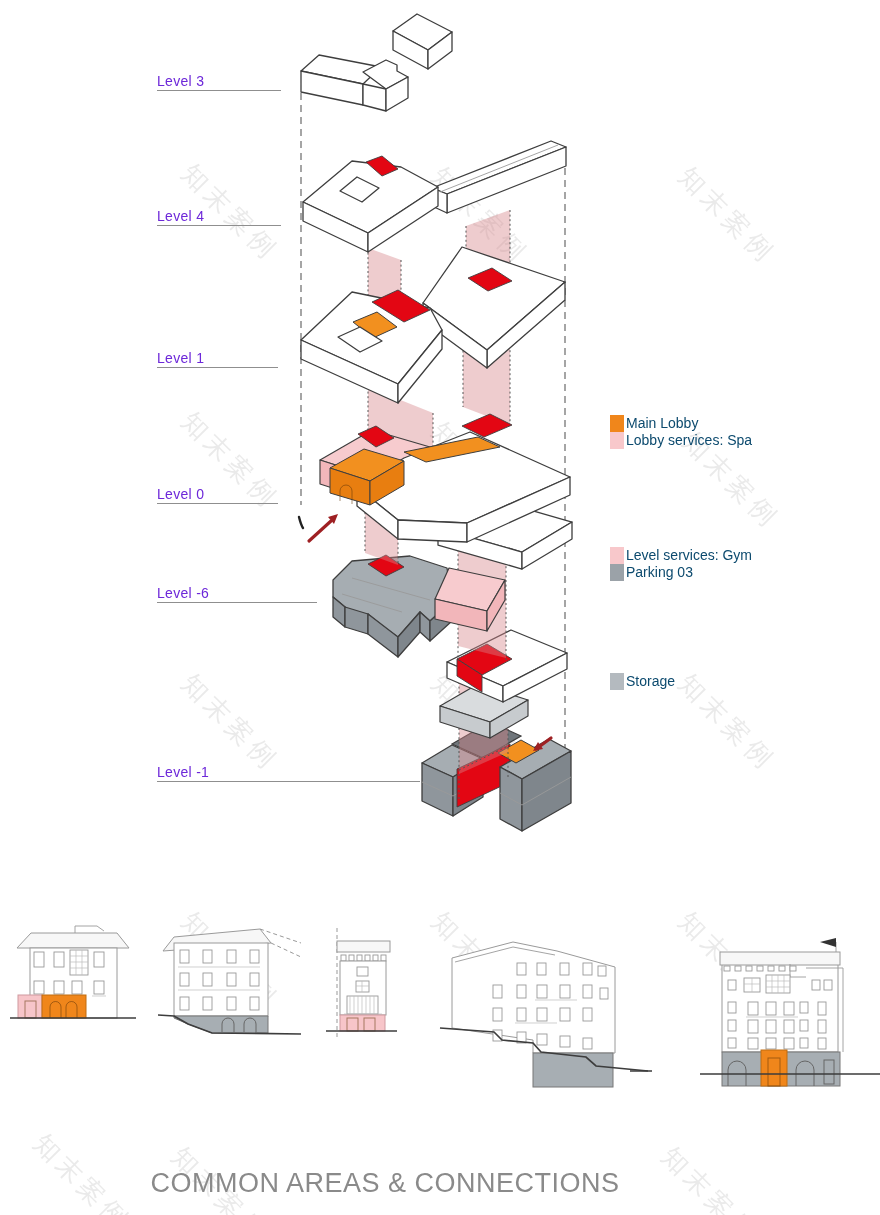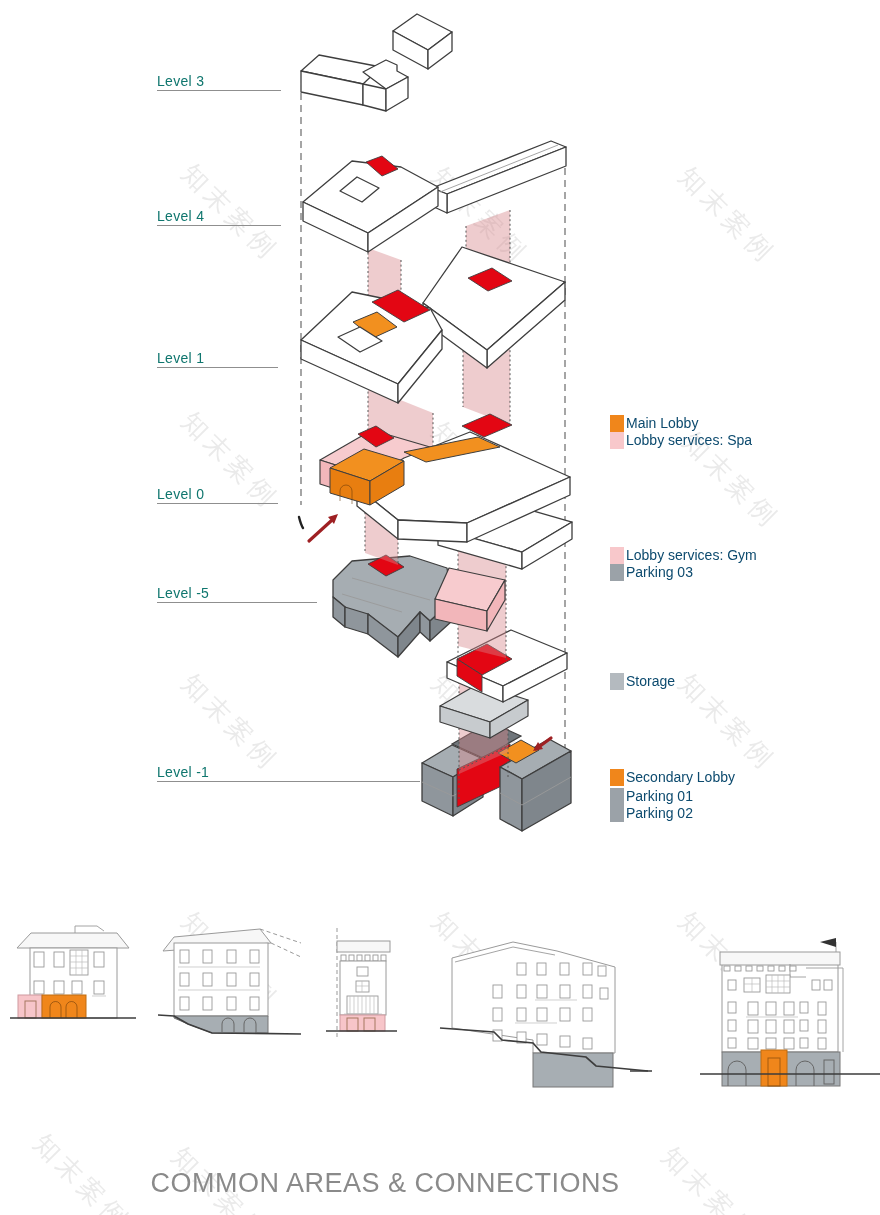--- a/index.html
+++ b/index.html
@@ -4,21 +4,21 @@
 <style>
   html,body{margin:0;padding:0;background:#fff;}
   .canvas{position:relative;width:880px;height:1215px;background:#fff;overflow:hidden;
           font-family:"Liberation Sans",sans-serif;}
   
   .wm{position:absolute;transform:rotate(45deg);transform-origin:center;
       color:rgba(185,185,185,0.30);font-size:26px;letter-spacing:5px;white-space:nowrap;
       pointer-events:none;}
   
   .lvl{position:absolute;left:157px;}
-  .lvl-t{display:block;font-size:14px;color:#0f766e;letter-spacing:0.3px;margin:0 0 1px 0;}
+  .lvl-t{display:block;font-size:14px;color:#6d28d9;letter-spacing:0.3px;margin:0 0 1px 0;}
   .lvl-line{border-top:1px solid #8f8f8f;height:0;}
   
   .lg{position:absolute;left:610px;}
   .lrow{display:flex;align-items:stretch;height:17px;}
   .sw{width:14px;height:17px;flex:0 0 14px;}
   .ll{font-size:14px;color:#0c4a6e;margin-left:2px;line-height:17px;white-space:nowrap;}
   
   .title{position:absolute;top:1168px;left:0;width:770px;text-align:center;
          font-size:27px;color:#8a8a8a;letter-spacing:0.5px;}
   
@@ -243,66 +243,52 @@
     </div>
   <div class="lvl" style="top:350px">
       <span class="lvl-t">Level 1</span>
       <div class="lvl-line" style="width:121px"></div>
     </div>
   <div class="lvl" style="top:486px">
       <span class="lvl-t">Level 0</span>
       <div class="lvl-line" style="width:121px"></div>
     </div>
   <div class="lvl" style="top:585px">
-      <span class="lvl-t">Level -5</span>
+      <span class="lvl-t">Level -6</span>
       <div class="lvl-line" style="width:160px"></div>
     </div>
   <div class="lvl" style="top:764px">
       <span class="lvl-t">Level -1</span>
       <div class="lvl-line" style="width:263px"></div>
     </div>
 
   <div class="lg" style="top:415px">
     <div class="lrow">
         <span class="sw" style="background: rgb(240, 134, 27);"></span>
         <span class="ll">Main Lobby</span>
       </div>
     <div class="lrow">
         <span class="sw" style="background: rgb(248, 200, 203);"></span>
         <span class="ll">Lobby services: Spa</span>
       </div>
   </div>
   <div class="lg" style="top:547px">
     <div class="lrow">
         <span class="sw" style="background: rgb(248, 200, 203);"></span>
-        <span class="ll">Lobby services: Gym</span>
+        <span class="ll">Level services: Gym</span>
       </div>
     <div class="lrow">
         <span class="sw" style="background: rgb(155, 162, 168);"></span>
         <span class="ll">Parking 03</span>
       </div>
   </div>
   <div class="lg" style="top:673px">
     <div class="lrow">
         <span class="sw" style="background: rgb(180, 186, 191);"></span>
         <span class="ll">Storage</span>
-      </div>
-  </div>
-  <div class="lg" style="top:769px">
-    <div class="lrow">
-        <span class="sw" style="background: rgb(240, 134, 27);"></span>
-        <span class="ll">Secondary Lobby</span>
-      </div>
-    <div class="lrow" style="margin-top:2px">
-        <span class="sw" style="background: rgb(155, 162, 168);"></span>
-        <span class="ll">Parking 01</span>
-      </div>
-    <div class="lrow">
-        <span class="sw" style="background: rgb(155, 162, 168);"></span>
-        <span class="ll">Parking 02</span>
       </div>
   </div>
 
   <svg style="top:895px" width="880" height="215" viewBox="0 895 880 215">
 
     <g>
       <polyline class="thin" points="75,933 75,926 97,926 104,931"></polyline>
       <polygon class="eroof" points="17,948 31,933 117,933 129,948"></polygon>
       <rect class="eb" x="30" y="948" width="87" height="70"></rect>
       <rect class="win" x="34" y="952" width="10" height="15"></rect>

